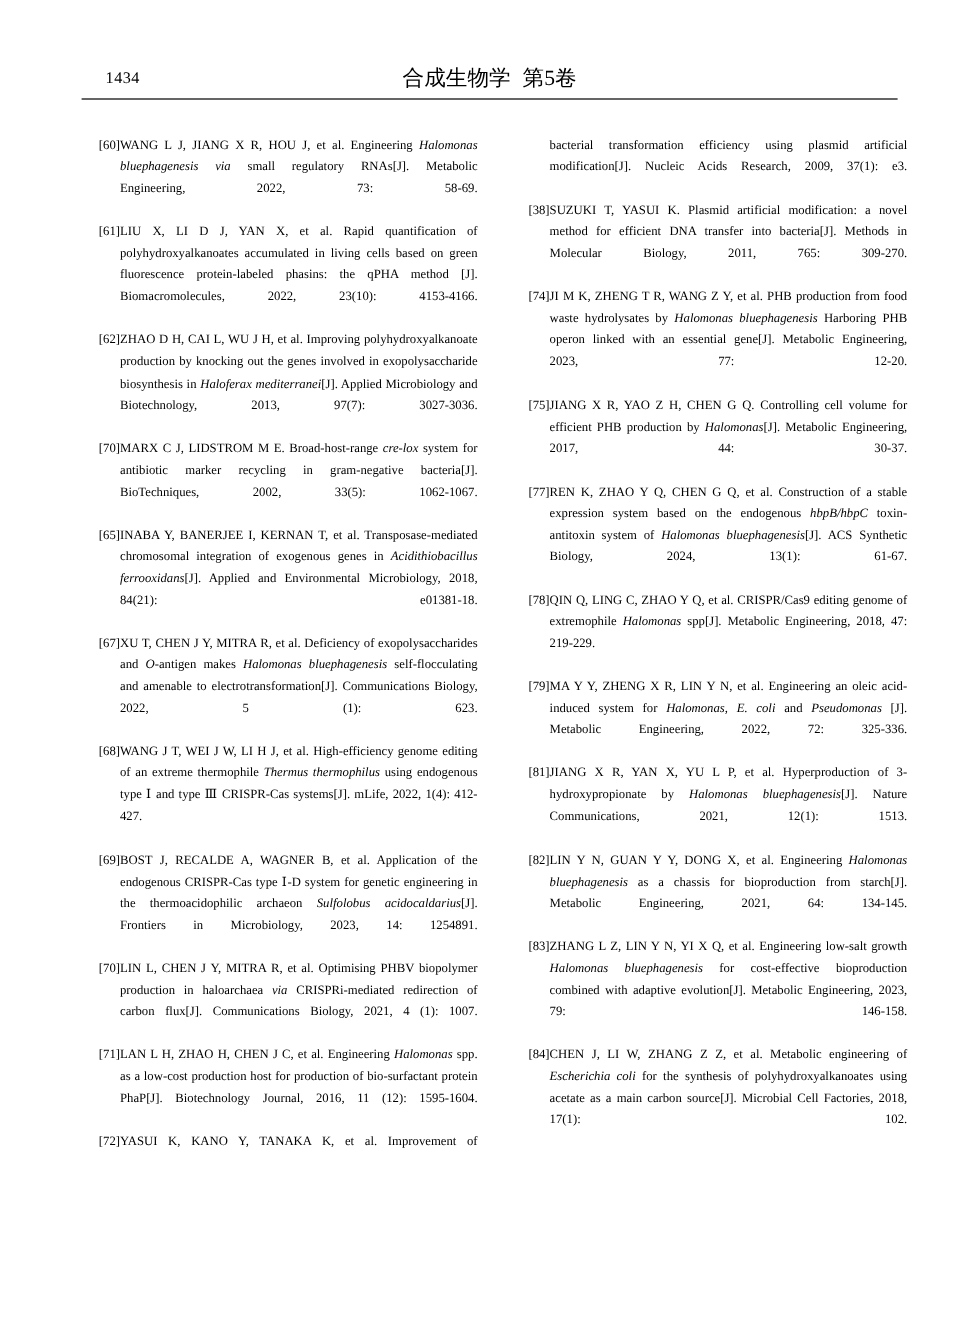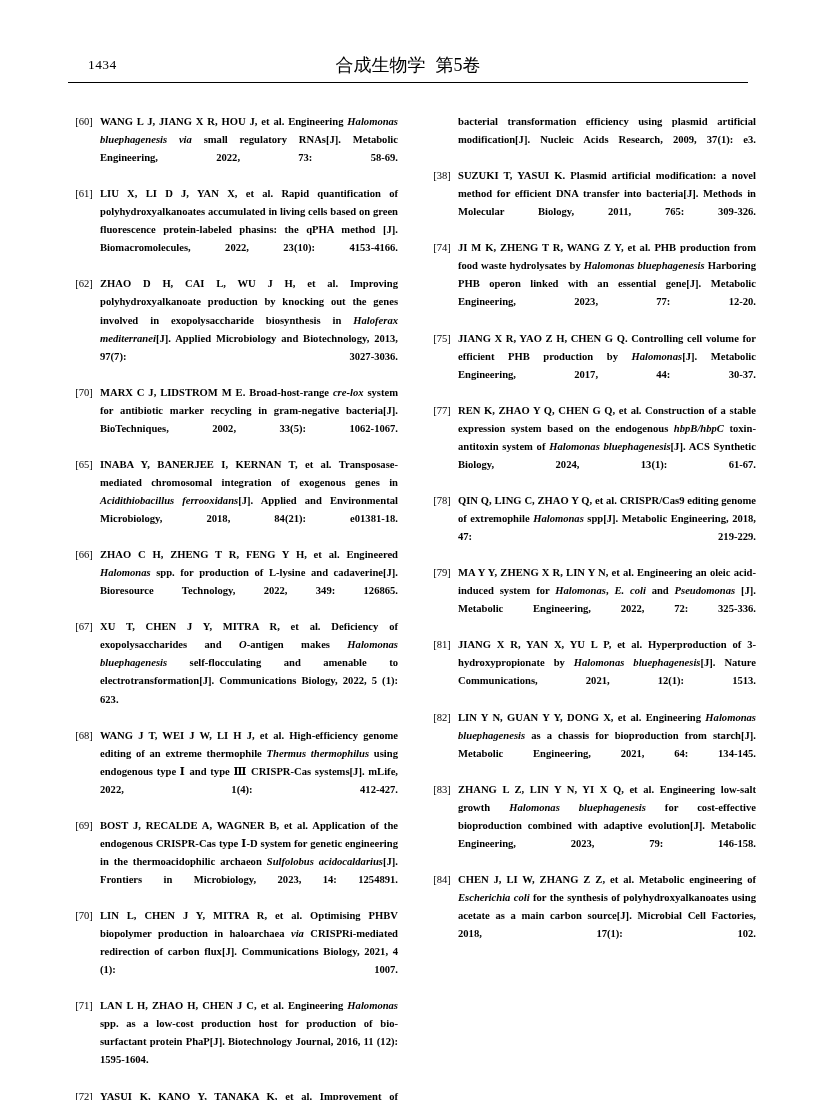--- a/index.html
+++ b/index.html
@@ -74,32 +74,31 @@
   .ref {
     display: flex;
     align-items: flex-start;
     margin-bottom: 0px;
   }
   .ref-num {
     flex: 0 0 32px;
     width: 32px;
     font-size: 10.6px;
     line-height: 18.05px;
-    text-align: center;
+    text-align: right;
     white-space: nowrap;
   }
   .ref-body {
     flex: 1 1 auto;
     font-size: 10.6px;
     line-height: 18.05px;
     text-align: justify;
     text-justify: inter-word;
     hyphens: none;
     word-spacing: 0.1px;
-    font-weight: bold;
   }
   .ref-body i {
     font-style: italic;
   }
   
   .ref-body::after {
     content: "";
     display: inline-block;
     width: 100%;
   }
@@ -137,24 +136,20 @@
         </div>
         <div class="ref">
           <div class="ref-num">[70]</div>
           <div class="ref-body">MARX C J, LIDSTROM M E. Broad-host-range <i>cre-lox</i> system for antibiotic marker recycling in gram-negative bacteria[J]. BioTechniques, 2002, 33(5): 1062-1067.</div>
         </div>
         <div class="ref">
           <div class="ref-num">[65]</div>
           <div class="ref-body">INABA Y, BANERJEE I, KERNAN T, et al. Transposase-mediated chromosomal integration of exogenous genes in <i>Acidithiobacillus ferrooxidans</i>[J]. Applied and Environmental Microbiology, 2018, 84(21): e01381-18.</div>
         </div>
         <div class="ref">
-          <div class="ref-num">[66]</div>
-          <div class="ref-body">ZHAO C H, ZHENG T R, FENG Y H, et al. Engineered <i>Halomonas</i> spp. for production of L-lysine and cadaverine[J]. Bioresource Technology, 2022, 349: 126865.</div>
-        </div>
-        <div class="ref">
           <div class="ref-num">[67]</div>
           <div class="ref-body">XU T, CHEN J Y, MITRA R, et al. Deficiency of exopolysaccharides and <i>O</i>-antigen makes <i>Halomonas bluephagenesis</i> self-flocculating and amenable to electrotransformation[J]. Communications Biology, 2022, 5 (1): 623.</div>
         </div>
         <div class="ref">
           <div class="ref-num">[68]</div>
           <div class="ref-body">WANG J T, WEI J W, LI H J, et al. High-efficiency genome editing of an extreme thermophile <i>Thermus thermophilus</i> using endogenous type Ⅰ and type Ⅲ CRISPR-Cas systems[J]. mLife, 2022, 1(4): 412-427.</div>
         </div>
         <div class="ref">
           <div class="ref-num">[69]</div>
           <div class="ref-body">BOST J, RECALDE A, WAGNER B, et al. Application of the endogenous CRISPR-Cas type Ⅰ-D system for genetic engineering in the thermoacidophilic archaeon <i>Sulfolobus acidocaldarius</i>[J]. Frontiers in Microbiology, 2023, 14: 1254891.</div>
@@ -172,21 +167,21 @@
           <div class="ref-body">YASUI K, KANO Y, TANAKA K, et al. Improvement of</div>
         </div>
       </div>
     <div class="column" id="col-right">
         <div class="ref cont">
           <div class="ref-num"></div>
           <div class="ref-body">bacterial transformation efficiency using plasmid artificial modification[J]. Nucleic Acids Research, 2009, 37(1): e3.</div>
         </div>
         <div class="ref">
           <div class="ref-num">[38]</div>
-          <div class="ref-body">SUZUKI T, YASUI K. Plasmid artificial modification: a novel method for efficient DNA transfer into bacteria[J]. Methods in Molecular Biology, 2011, 765: 309-326.</div>
+          <div class="ref-body">SUZUKI T, YASUI K. Plasmid artificial modification: a novel method for efficient DNA transfer into bacteria[J]. Methods in Molecular Biology, 2011, 765: 309-270.</div>
         </div>
         <div class="ref">
           <div class="ref-num">[74]</div>
           <div class="ref-body">JI M K, ZHENG T R, WANG Z Y, et al. PHB production from food waste hydrolysates by <i>Halomonas bluephagenesis</i> Harboring PHB operon linked with an essential gene[J]. Metabolic Engineering, 2023, 77: 12-20.</div>
         </div>
         <div class="ref">
           <div class="ref-num">[75]</div>
           <div class="ref-body">JIANG X R, YAO Z H, CHEN G Q. Controlling cell volume for efficient PHB production by <i>Halomonas</i>[J]. Metabolic Engineering, 2017, 44: 30-37.</div>
         </div>
         <div class="ref">

